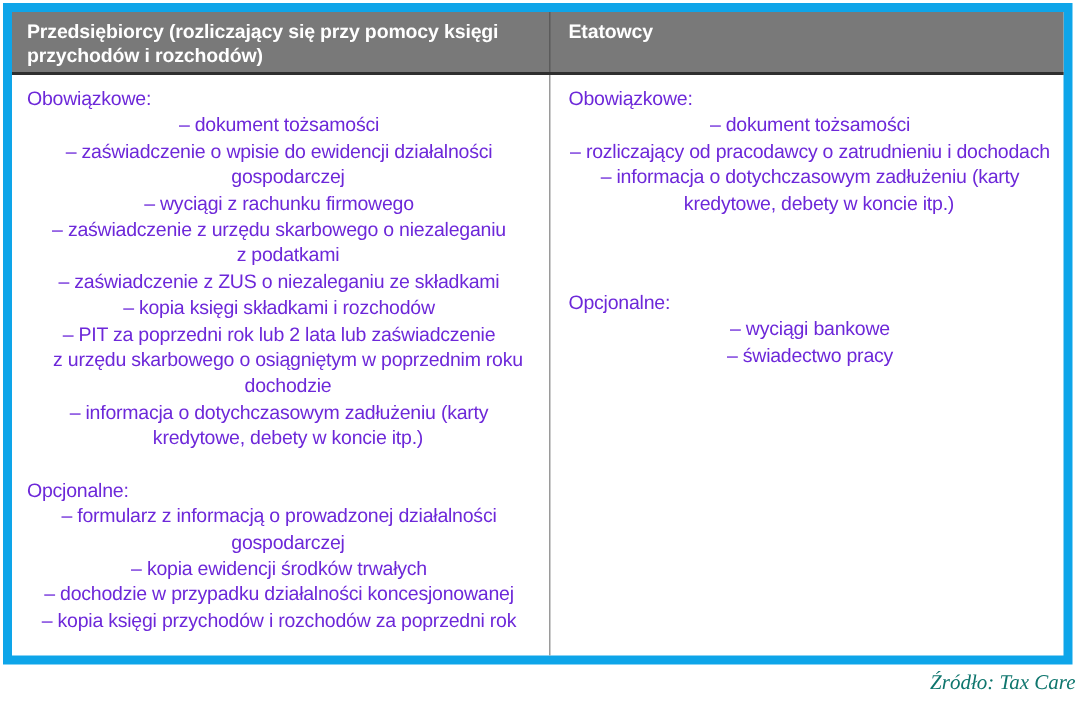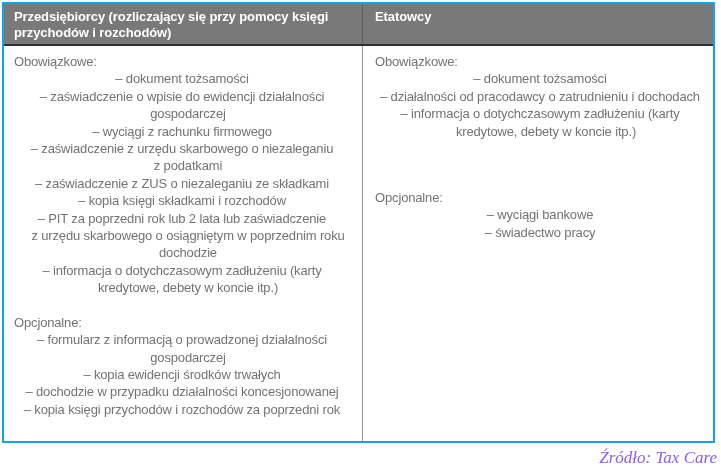--- a/index.html
+++ b/index.html
@@ -2,47 +2,47 @@
 <html><head>
 <meta charset="utf-8">
 <style>
   html,body{margin:0;padding:0;}
   body{
     width:721px;height:476px;background:#ffffff;position:relative;
     font-family:"Liberation Sans",sans-serif;overflow:hidden;
   }
   .table{
     position:absolute;left:2px;top:2px;width:713px;height:441px;
-    border:2px solid #0ea5e9;box-sizing:border-box;background:#ffffff;
+    border:6px solid #0ea5e9;box-sizing:border-box;background:#ffffff;
     display:flex;flex-direction:column;
   }
   .header-row{
     display:flex;background:#797979;border-bottom:2px solid #2f2f2f;
     height:42px;flex:0 0 auto;box-sizing:border-box;
   }
   .header-cell{
     color:#ffffff;font-weight:bold;font-size:13px;line-height:16px;
     letter-spacing:-0.1px;box-sizing:border-box;padding:5px 10px 0 10px;
   }
   .header-cell.left{width:359px;border-right:1px solid #5b5b5b;}
   .header-cell.right{flex:1;padding-left:12px;}
   .body-row{display:flex;flex:1;min-height:0;}
   .body-cell{
-    box-sizing:border-box;font-size:13px;line-height:17.4px;color:#737373;
+    box-sizing:border-box;font-size:13px;line-height:17.4px;color:#6d28d9;
     letter-spacing:-0.15px;padding:7px 12px 0 10px;
   }
   .body-cell.left{width:359px;border-right:1px solid #9a9a9a;}
   .body-cell.right{flex:1;padding-left:12px;padding-right:8px;}
   .item{padding-left:12px;text-indent:-12px;text-align:center;}
   .opt-label-left{margin-top:17px;}
   .opt-label-right{margin-top:49px;}
   .source{
     position:absolute;right:4px;top:448px;width:300px;text-align:right;
     font-family:"Liberation Serif",serif;font-style:italic;
-    font-size:17px;color:#8b5cf6;
+    font-size:14px;color:#0f766e;
   }
 </style>
 </head>
 <body>
 
 <div class="table">
   <div class="header-row">
     <div class="header-cell left">Przedsiębiorcy (rozliczający się przy pomocy księgi przychodów i rozchodów)</div>
     <div class="header-cell right">Etatowcy</div>
   </div>
@@ -61,21 +61,21 @@
       <div class="opt-label-left">Opcjonalne:</div>
       <div class="item">– formularz z informacją o prowadzonej działalności gospodarczej</div>
       <div class="item">– kopia ewidencji środków trwałych</div>
       <div class="item">– dochodzie w przypadku działalności koncesjonowanej</div>
       <div class="item">– kopia księgi przychodów i rozchodów za poprzedni rok</div>
     </div>
 
     <div class="body-cell right">
       <div>Obowiązkowe:</div>
       <div class="item">– dokument tożsamości</div>
-      <div class="item">– działalności od pracodawcy o zatrudnieniu i dochodach</div>
+      <div class="item">– rozliczający od pracodawcy o zatrudnieniu i dochodach</div>
       <div class="item">– informacja o dotychczasowym zadłużeniu (karty kredytowe, debety w koncie itp.)</div>
       <div class="opt-label-right">Opcjonalne:</div>
       <div class="item">– wyciągi bankowe</div>
       <div class="item">– świadectwo pracy</div>
     </div>
 
   </div>
 </div>
 
 <div class="source">Źródło: Tax Care</div>

